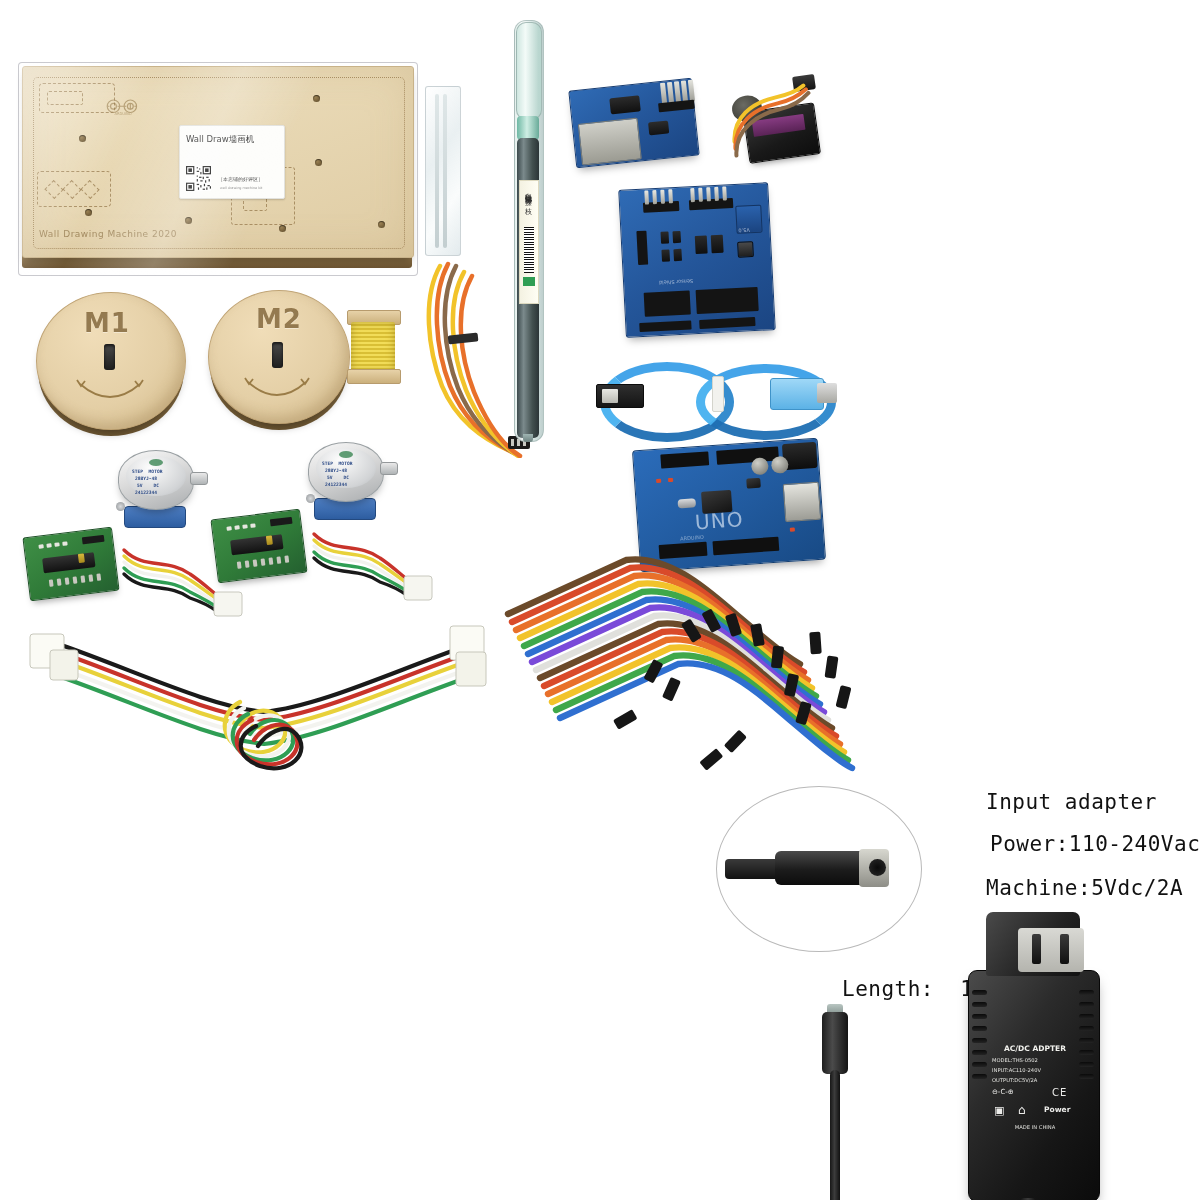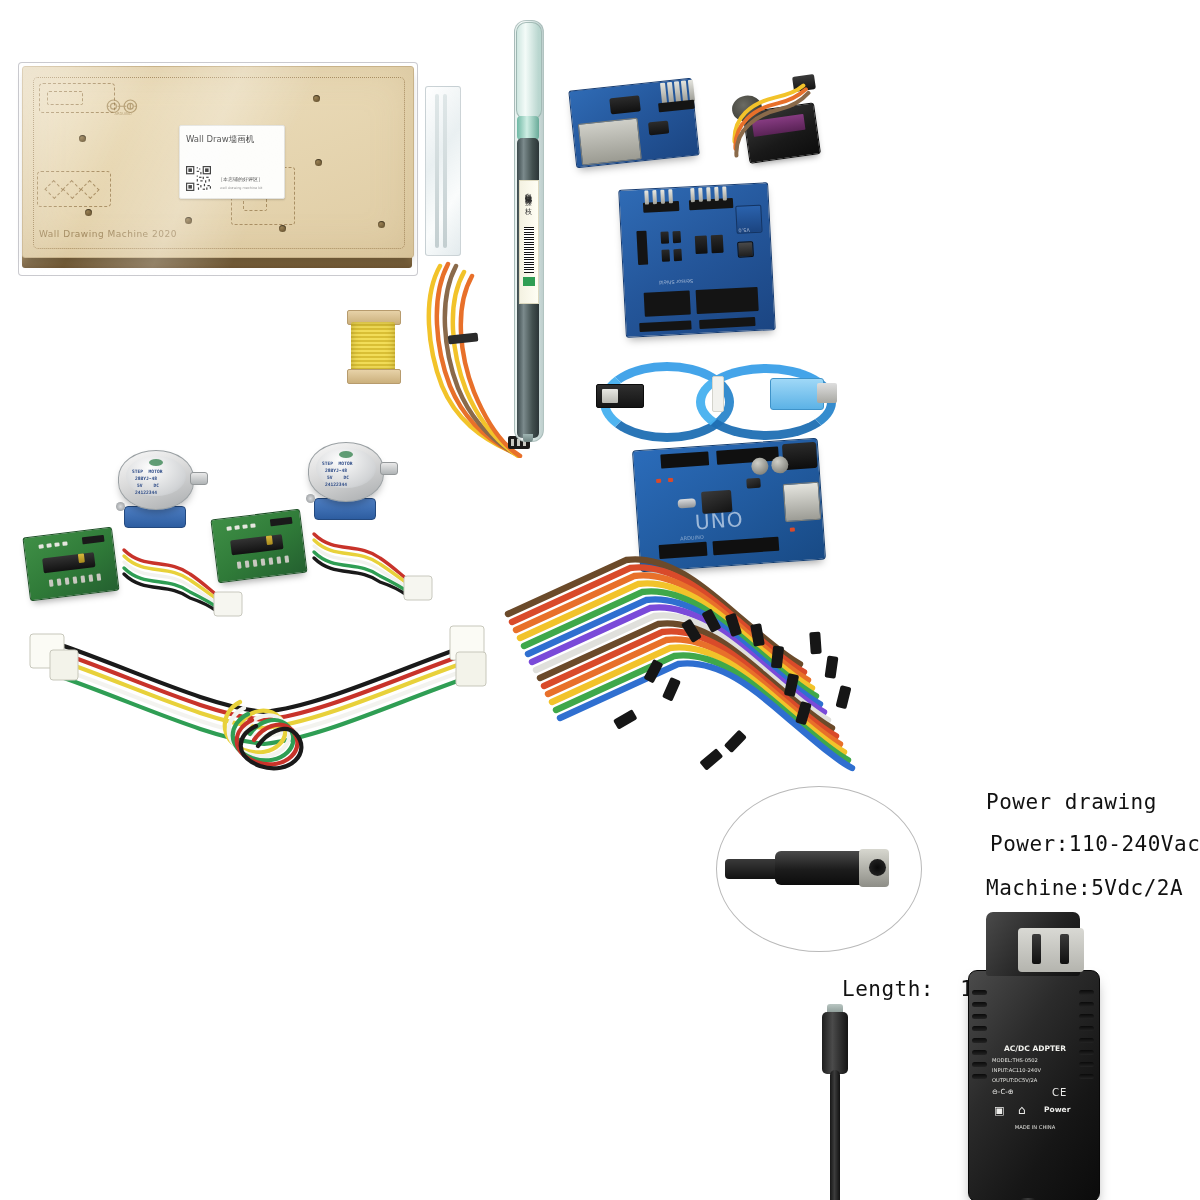--- a/index.html
+++ b/index.html
@@ -322,21 +322,43 @@
               <rect x="20" y="17" width="1" height="2"></rect>
           </g>
         </svg>
         <div class="t2">［本店铺的好评区］</div>
         <div class="t3">wall drawing machine kit</div>
       </div>
     </div>
     <div class="board-film"></div>
   </div>
 
-
+  <div class="abs" style="left:36px;top:286px;width:152px;height:160px;">
+    <div class="pulley-rim" style="left:2px;top:18px;width:146px;height:132px;"></div>
+    <div class="pulley" style="left:0;top:6px;width:148px;height:136px;"></div>
+    <div class="pulley-txt" style="left:48px;top:22px;">M1</div>
+    <div class="pulley-slot" style="left:68px;top:58px;"></div>
+    <svg style="position:absolute;left:38px;top:92px;width:72px;height:34px;" viewBox="0 0 72 34">
+      <path d="M6 6 Q36 32 66 6" fill="none" stroke="#9a7c47" stroke-width="1.8"></path>
+      <path d="M3 2 L7 8 L11 3" fill="none" stroke="#9a7c47" stroke-width="1.8"></path>
+      <path d="M61 3 L65 8 L69 2" fill="none" stroke="#9a7c47" stroke-width="1.8"></path>
+    </svg>
+  </div>
+
+  <div class="abs" style="left:208px;top:286px;width:144px;height:156px;">
+    <div class="pulley-rim" style="left:2px;top:16px;width:138px;height:128px;"></div>
+    <div class="pulley" style="left:0;top:4px;width:140px;height:132px;"></div>
+    <div class="pulley-txt" style="left:48px;top:18px;">M2</div>
+    <div class="pulley-slot" style="left:64px;top:56px;"></div>
+    <svg style="position:absolute;left:34px;top:90px;width:70px;height:34px;" viewBox="0 0 70 34">
+      <path d="M6 6 Q35 32 64 6" fill="none" stroke="#9a7c47" stroke-width="1.8"></path>
+      <path d="M3 2 L7 8 L11 3" fill="none" stroke="#9a7c47" stroke-width="1.8"></path>
+      <path d="M59 3 L63 8 L67 2" fill="none" stroke="#9a7c47" stroke-width="1.8"></path>
+    </svg>
+  </div>
 
   <div class="abs" id="spool">
     <div class="spool-cheek" style="top:0;"></div>
     <div class="spool-body"></div>
     <div class="spool-cheek" style="top:59px;"></div>
   </div>
 
   <svg class="abs" style="left:412px;top:258px;width:120px;height:200px;" viewBox="0 0 120 200">
     <g fill="none" stroke-width="4.5" stroke-linecap="round">
       <path d="M28 8 C10 40 16 92 30 128 C44 162 70 180 96 192" stroke="#f2c32a"></path>
@@ -602,21 +624,21 @@
       <path d="M228 108 C208 118 206 138 232 148 C262 158 284 134 268 116 C256 104 238 116 230 128" stroke="#1a1a1a"></path>
     </g>
     <g>
       <rect x="2" y="16" width="34" height="34" rx="3" fill="#fbfbf5" stroke="#c7c7bb"></rect>
       <rect x="22" y="32" width="28" height="30" rx="3" fill="#f3f3ea" stroke="#c7c7bb"></rect>
       <rect x="422" y="8" width="34" height="34" rx="3" fill="#fbfbf5" stroke="#c7c7bb"></rect>
       <rect x="428" y="34" width="30" height="34" rx="3" fill="#f3f3ea" stroke="#c7c7bb"></rect>
     </g>
   </svg>
 
-  <div class="pa-text abs" style="left:986px;top:790px;">Power drawing</div>
+  <div class="pa-text abs" style="left:986px;top:790px;">Input adapter</div>
   <div class="pa-text abs" style="left:990px;top:832px;">Power:110-240Vac</div>
   <div class="pa-text abs" style="left:986px;top:876px;">Machine:5Vdc/2A</div>
   <div class="pa-text abs" style="left:842px;top:977px;">Length:  1m</div>
 
   <div class="abs" id="callout">
     <div class="callout-circle">
       <div class="cal-cable"></div>
       <div class="cal-barrel"></div>
       <div class="cal-ring"></div>
       <div class="cal-hole"></div>

